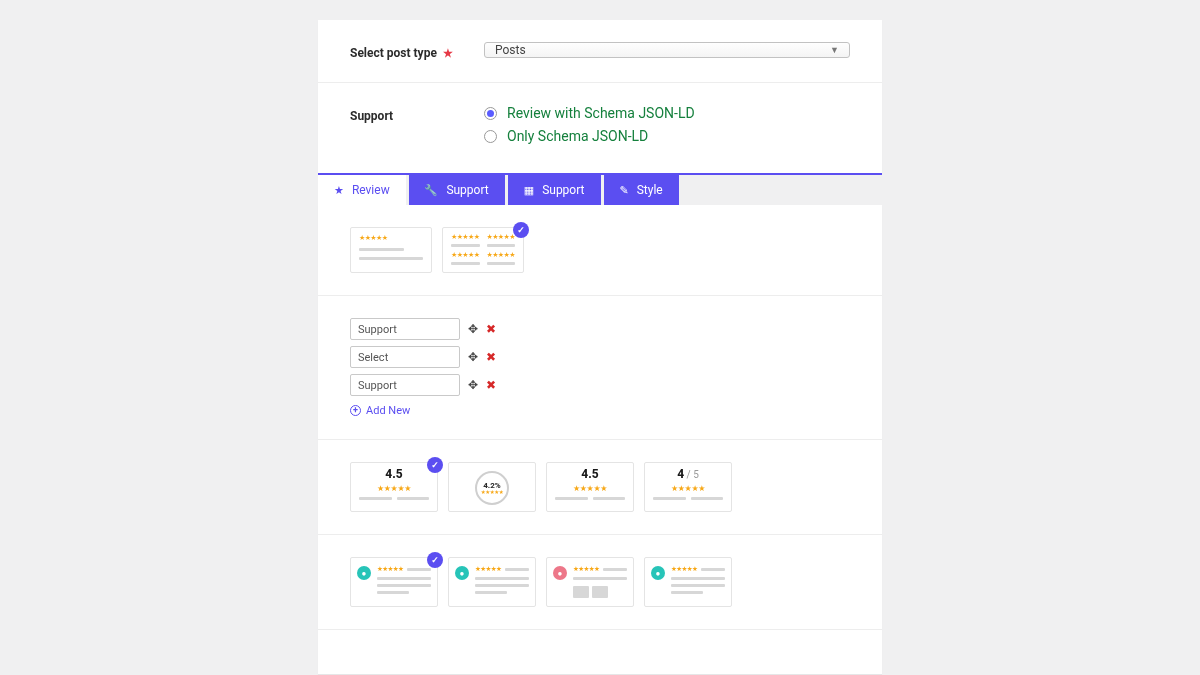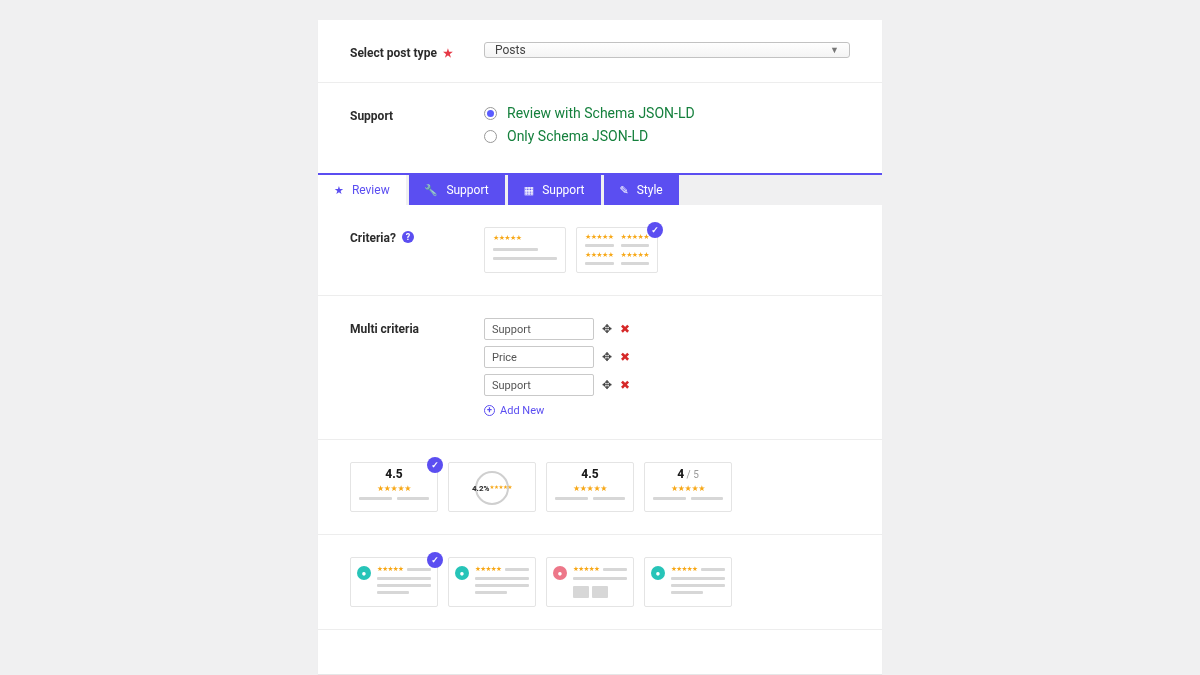--- a/index.html
+++ b/index.html
@@ -59,21 +59,21 @@
   .summary-cards, .review-cards { display: flex; gap: 10px; }
   .sum-card, .rev-card {
     width: 88px; height: 50px; border: 1px solid #e4e4e4; border-radius: 2px; background: #fff;
     position: relative; display: flex; flex-direction: column; align-items: center; padding: 5px 8px; gap: 4px; cursor: pointer;
   }
   .score { font-size: 12px; font-weight: 800; color: #1a1a1a; line-height: 1.1; }
   .score .of5 { font-weight: 400; color: #9a9a9a; font-size: 10px; }
   .sum-stars { color: #f7a818; font-size: 8px; letter-spacing: -0.4px; line-height: 1; }
   .two-bars { display: flex; gap: 5px; width: 100%; }
   .two-bars .placeholder-bar { flex: 1; }
-  .donut { width: 34px; height: 34px; border-radius: 50%; border: 2px solid #cfcfcf; position: relative; display: flex; align-items: center; justify-content: center; margin-top: 2px; }
+  .donut { width: 34px; height: 34px; border-radius: 50%; border: 2px solid #cfcfcf; position: relative; display: flex; flex-direction: column; align-items: center; justify-content: center; margin-top: 2px; }
   .donut .pct { font-size: 8px; font-weight: 800; }
   .donut .sum-stars { font-size: 5.5px; }
 
   
   .rev-card { flex-direction: row; align-items: flex-start; gap: 6px; padding: 8px 6px; }
   .avatar { width: 14px; height: 14px; border-radius: 50%; display: flex; align-items: center; justify-content: center; font-size: 8px; color: #fff; flex-shrink: 0; }
   .teal { background: #27c4b8; }
   .pink { background: #ed7789; }
   .rev-body { flex: 1; display: flex; flex-direction: column; gap: 4px; }
   .rev-body .mini-stars { font-size: 6.5px; }
@@ -134,24 +134,20 @@
     <div class="tab inactive">
       <span class="icon">✎</span>
       <span>Style</span>
     </div>
   </div>
 </div>
 
 <div class="panel tab-body">
 
   <div class="section">
-    <div class="label-col">
-      <span>Criteria?</span>
-      <span class="help-icon">?</span>
-    </div>
     <div class="field-col">
       <div class="crit-layouts">
         <div class="crit-card">
           <span class="mini-stars">★★★★★</span>
           <span class="placeholder-bar" style="width:70%;"></span>
           <span class="placeholder-bar" style="width:100%;"></span>
         </div>
         <div class="crit-card" style="padding:6px 8px;">
           <span class="check-badge"></span>
           <div class="crit-grid">
@@ -171,29 +167,28 @@
                 <span class="mini-stars">★★★★★</span>
                 <span class="placeholder-bar"></span>
               </div>
           </div>
         </div>
       </div>
     </div>
   </div>
 
   <div class="section">
-    <div class="label-col">Multi criteria</div>
     <div class="field-col">
       <div class="mc-row">
         <div class="mc-input">Support</div>
         <span class="drag-icon">✥</span>
         <span class="del-icon">✖</span>
       </div>
       <div class="mc-row">
-        <div class="mc-input">Price</div>
+        <div class="mc-input">Select</div>
         <span class="drag-icon">✥</span>
         <span class="del-icon">✖</span>
       </div>
       <div class="mc-row">
         <div class="mc-input">Support</div>
         <span class="drag-icon">✥</span>
         <span class="del-icon">✖</span>
       </div>
       <div class="add-new">
         <span class="plus-circ">+</span>

